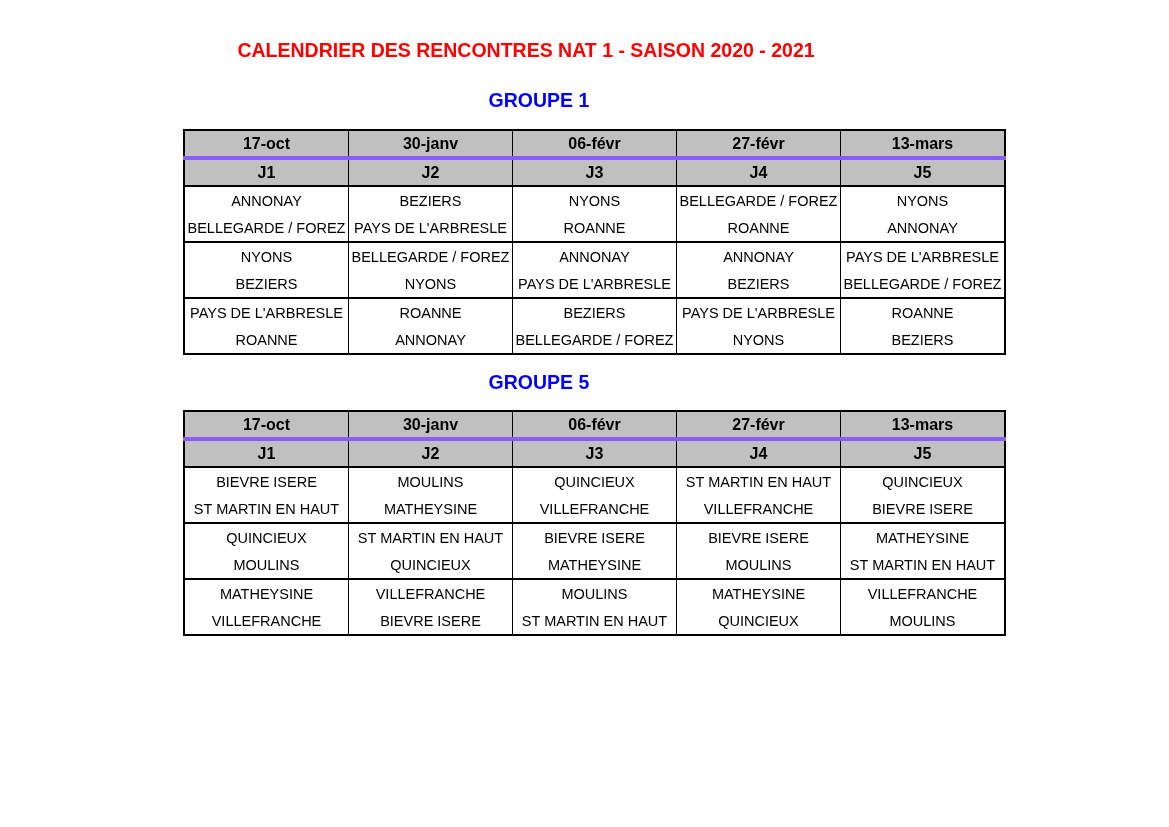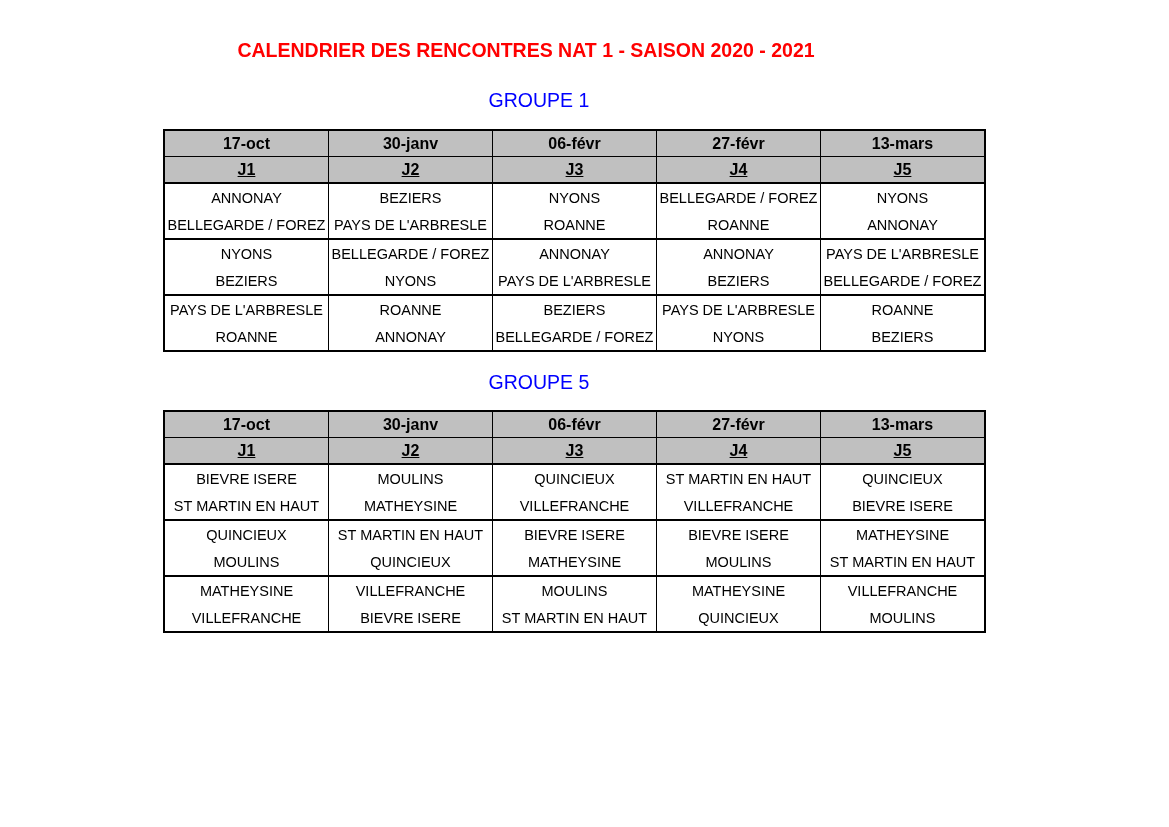--- a/index.html
+++ b/index.html
@@ -1,22 +1,22 @@
 <!DOCTYPE html>
 <html><head>
 <meta charset="utf-8">
 <style>
   html, body { margin: 0; padding: 0; background: #ffffff; }
   body { width: 1169px; height: 827px; position: relative; font-family: "Liberation Sans", sans-serif; color: #000; }
   .title { position: absolute; top: 39px; left: 0; width: 1052px; text-align: center; color: #ff0000; font-weight: bold; font-size: 19.5px; }
-  .group-title { position: absolute; left: 0; width: 1078px; text-align: center; color: #0000ff; font-weight: normal; font-size: 19.5px; }
-  .grid { position: absolute; left: 163px; width: 816px; border-collapse: collapse; table-layout: fixed; border-radius: 7px; }
+  .group-title { position: absolute; left: 0; width: 1078px; text-align: center; color: #0000ff; font-weight: bold; font-size: 19.5px; }
+  .grid { position: absolute; left: 183px; width: 816px; border-collapse: collapse; table-layout: fixed; border-radius: 7px; }
   .grid td { width: 163px; text-align: center; padding: 0; font-size: 14.5px; border-left: 1px solid #000; border-right: 1px solid #000; white-space: nowrap; overflow: hidden; }
   .grid tr.hdr td { background: #c0c0c0; font-weight: bold; font-size: 16px; height: 25px; border-top: 2px solid #000; border-bottom: 1px solid #000; }
-  .grid tr.hdr2 td { border-top: 1px solid #8b5cf6; border-bottom: 2px solid #000; text-decoration: underline; }
+  .grid tr.hdr2 td { border-top: 4px solid #8b5cf6; border-bottom: 2px solid #000; }
   .grid tr.home td { height: 26px; border-top: 2px solid #000; padding-top: 1px; }
   .grid tr.away td { height: 27px; }
   .grid tr.first td { border-top: none; }
   .grid tr.last td { border-bottom: 2px solid #000; }
   .grid td:first-child { border-left: 2px solid #000; }
   .grid td:last-child { border-right: 2px solid #000; }
 </style>
 </head>
 <body>
 

